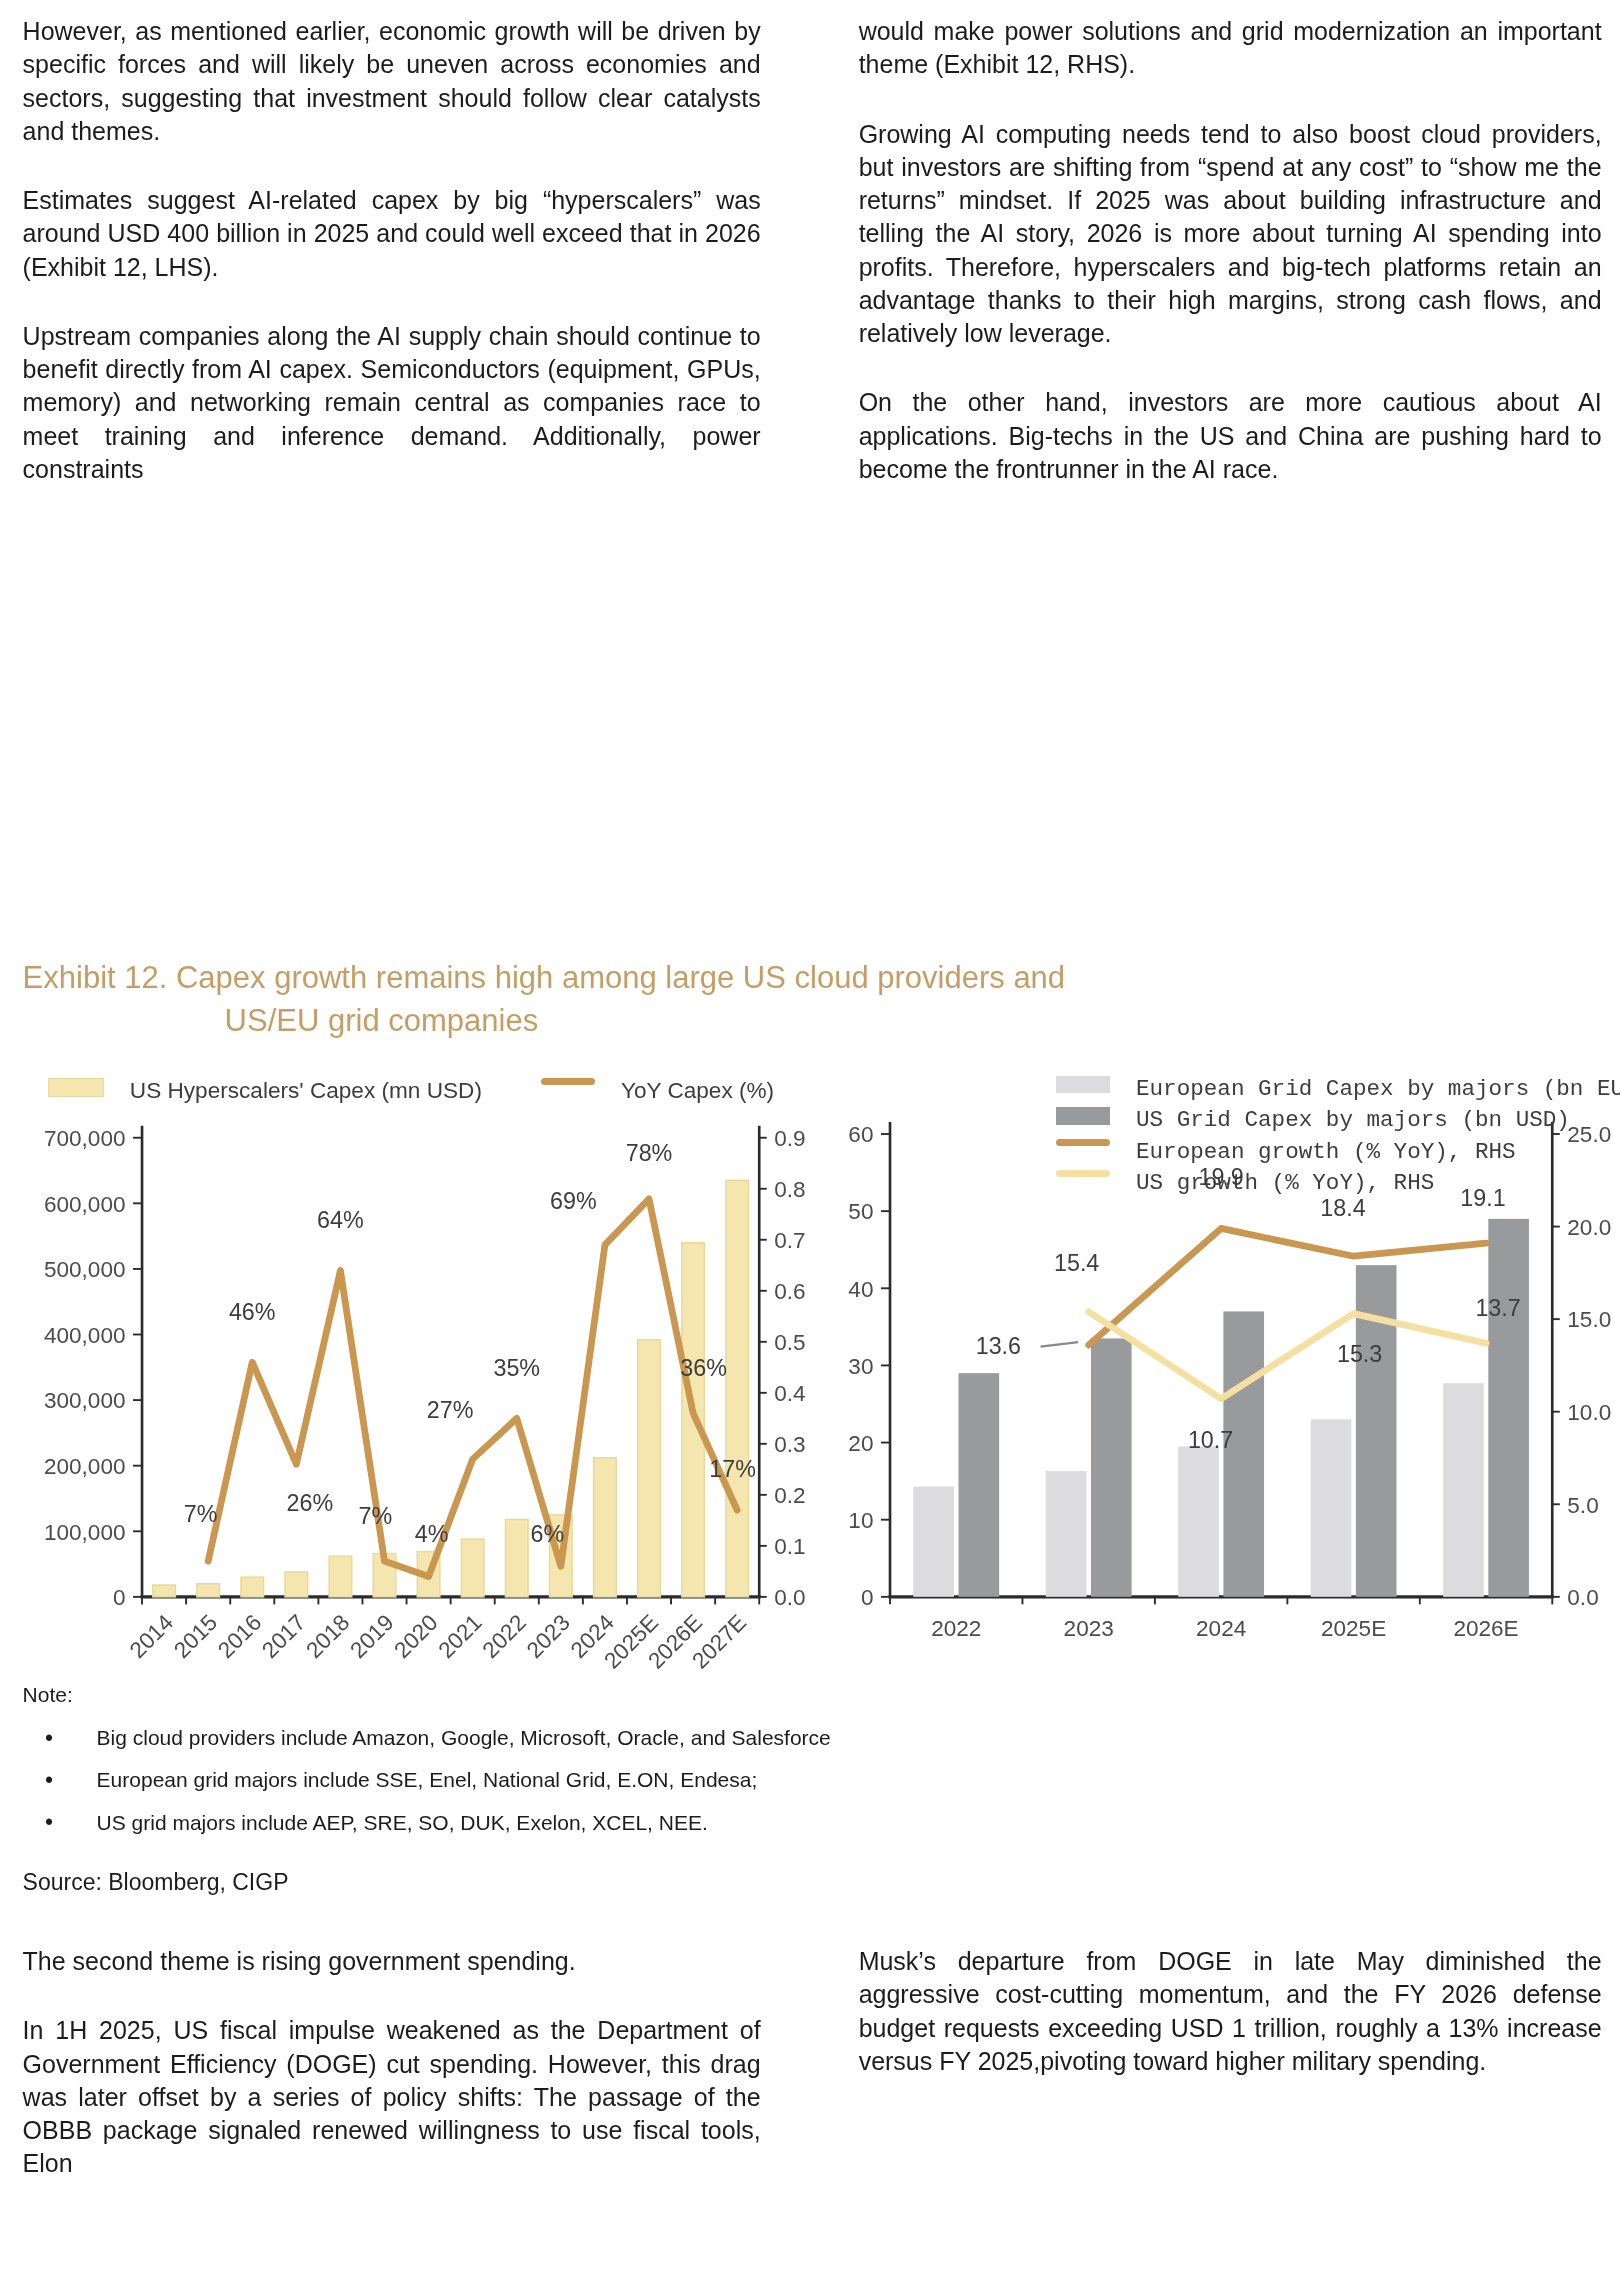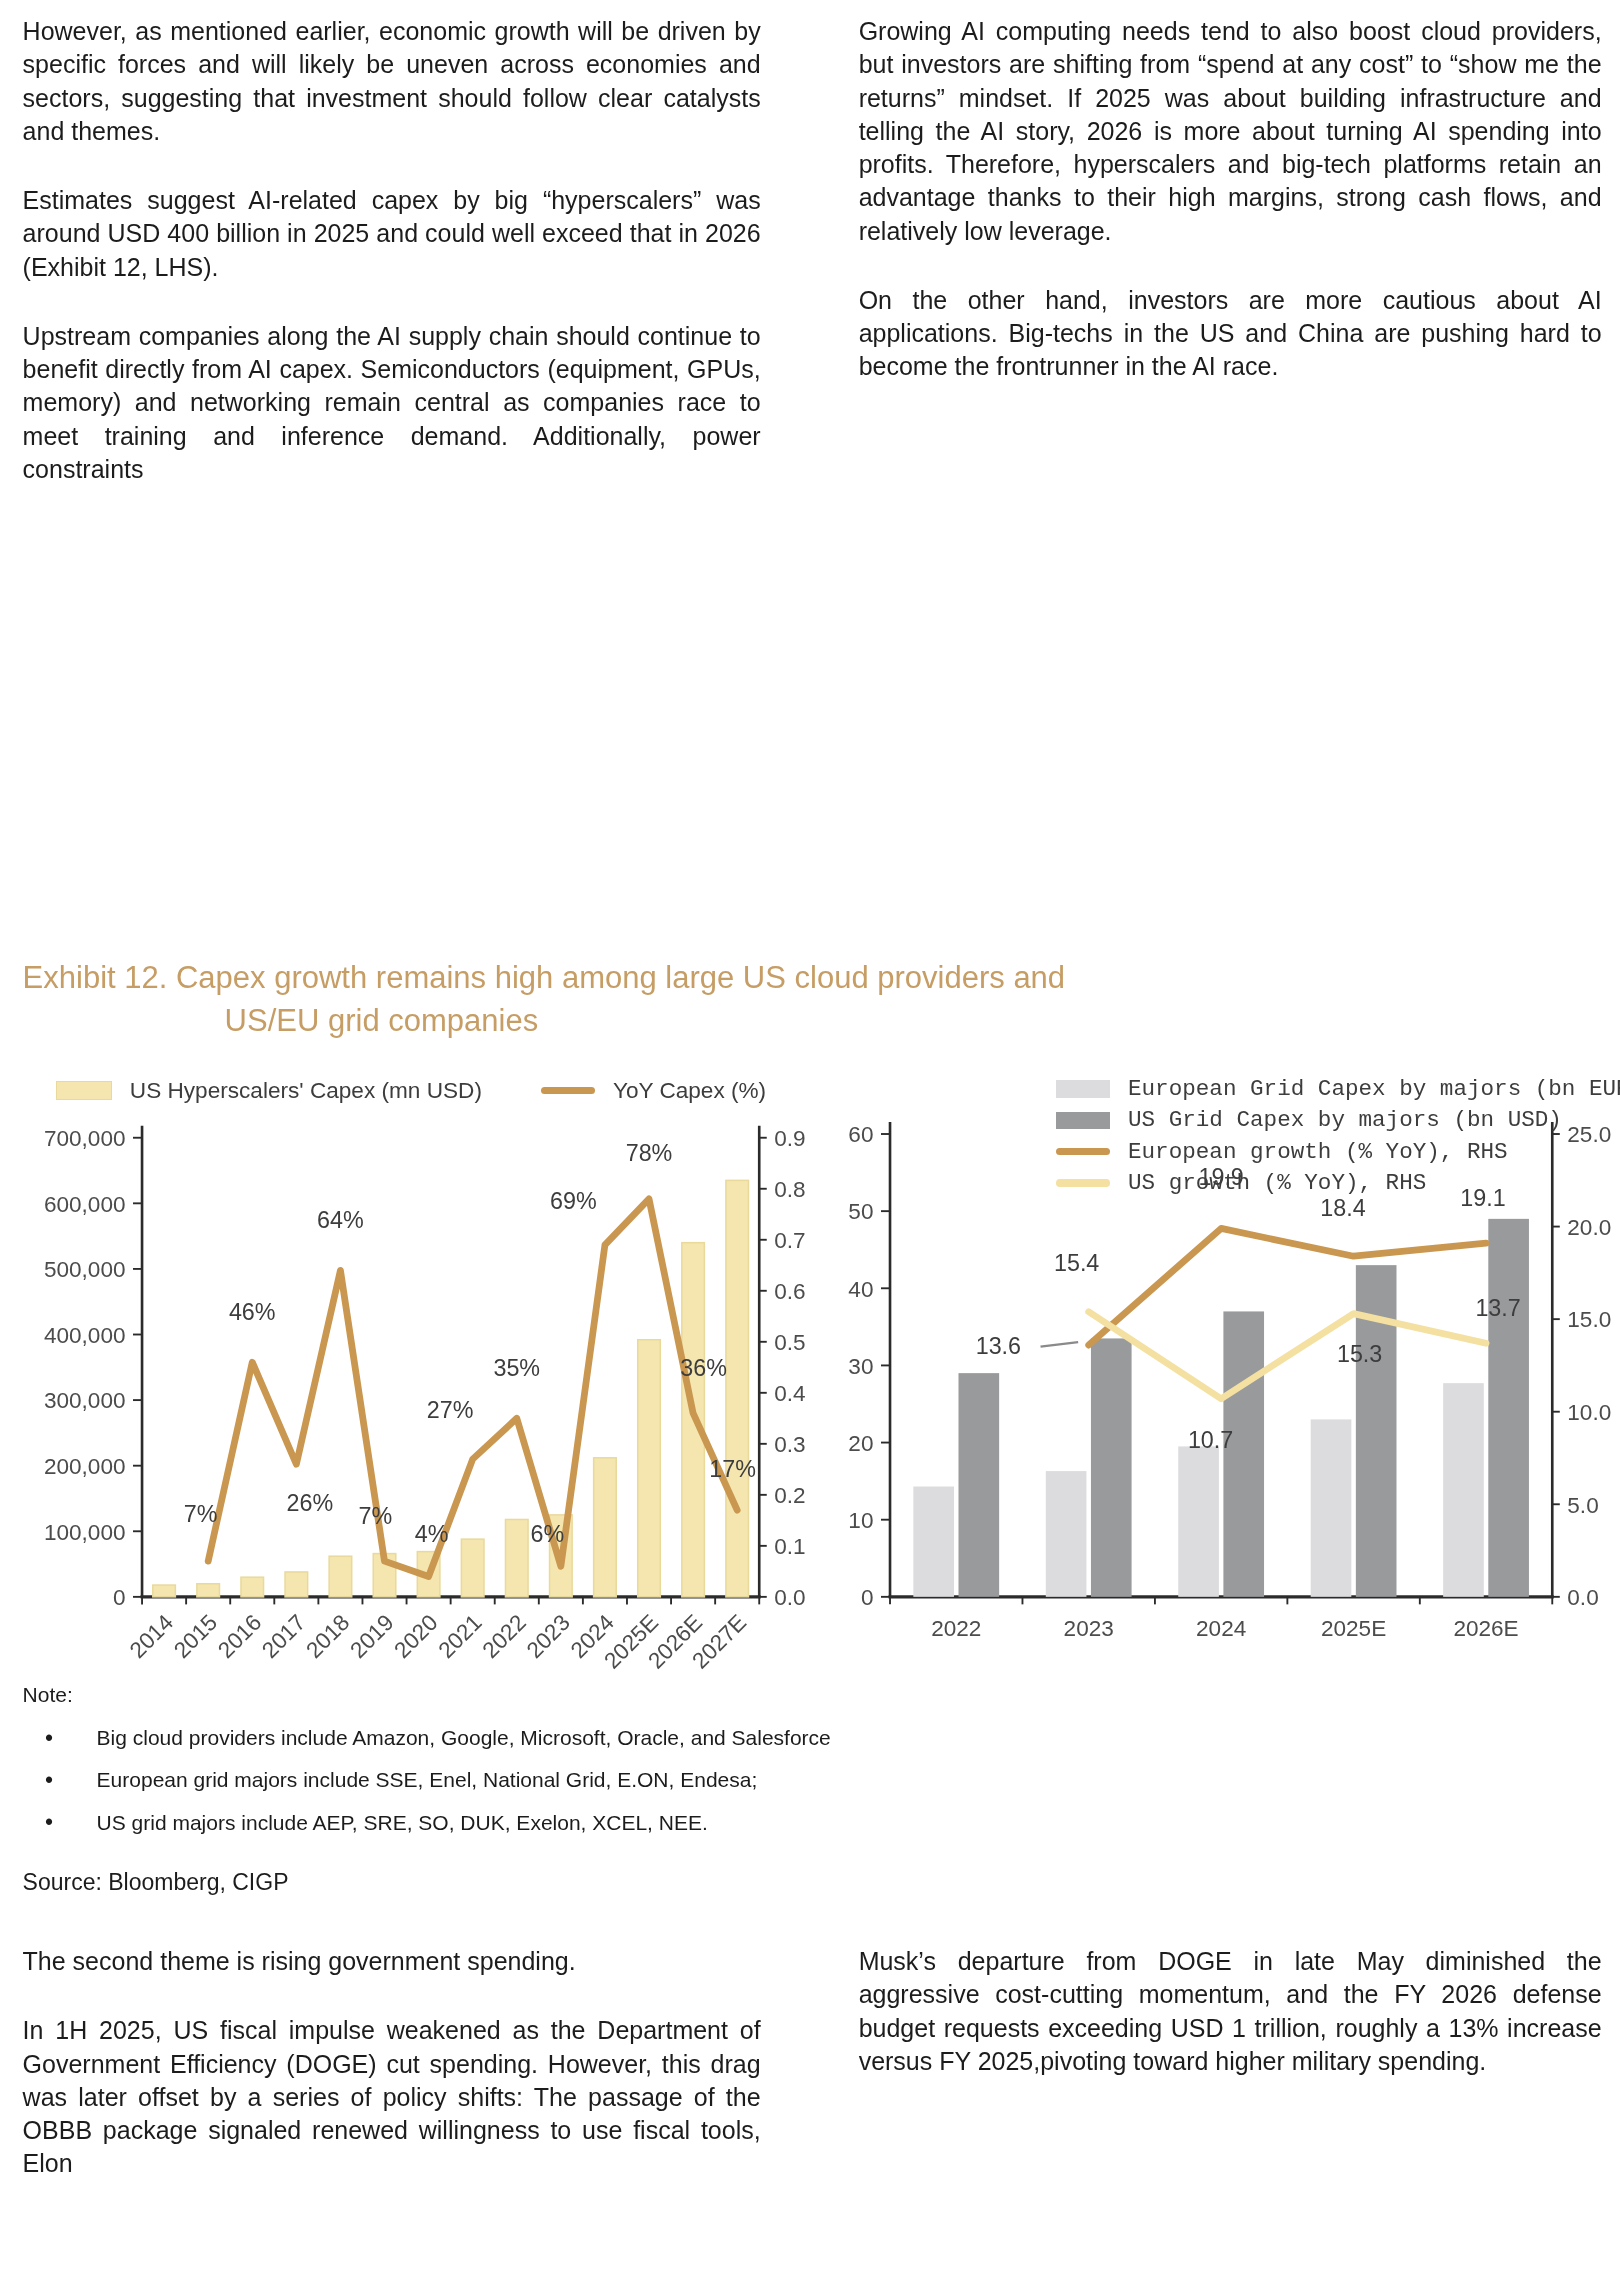--- a/index.html
+++ b/index.html
@@ -20,21 +20,21 @@
   
   .charts{position:absolute;left:0;top:1070px;width:1620px;height:636px;}
   .chart-box{position:absolute;top:0;}
   #chartL{left:13.5px;width:795px;height:636px;}
   #chartR{left:811px;width:809px;height:636px;}
   .chart-box svg{position:absolute;left:0;top:0;}
   svg text{font-family:"Liberation Sans",sans-serif;}
   .legend{position:absolute;display:flex;font-size:22.6px;color:#3d3d3d;}
   #legendL{top:7.5px;left:0;width:100%;justify-content:center;gap:59px;}
   #legendR{top:6px;left:245px;flex-direction:column;gap:5.3px;align-items:flex-start;font-family:Liberation Mono, monospace;}
-  .legend-item{display:flex;align-items:center;gap:18px;white-space:nowrap;}
+  .legend-item{display:flex;align-items:flex-start;gap:26px;white-space:nowrap;}
   .swatch{display:inline-block;flex:0 0 auto;}
   .swatch.bar{width:54px;height:17.3px;}
   .swatch.line{width:54px;height:7.5px;border-radius:3.8px;}
   
   .notes{position:absolute;left:22.6px;top:1683px;width:1550px;font-size:21px;color:#1c1c1c;}
   .notes .notes-label{margin:0 0 18px 0;}
   .notes ul{list-style:none;margin:12px;padding:0;}
   .notes li{position:relative;padding-left:62px;margin-bottom:16px;line-height:1.25;}
   .notes li::before{content:"\2022";position:absolute;left:10.5px;top:-1.5px;font-size:23px;}
   .source{position:absolute;left:22.6px;top:1869px;font-size:23px;color:#1c1c1c;}
@@ -44,20 +44,21 @@
 
 <div class="page">
 
   <div class="two-col" id="topText">
     <div class="col-a">
       <p>However, as mentioned earlier, economic growth will be driven by specific forces and will likely be uneven across economies and sectors, suggesting that investment should follow clear catalysts and themes.</p>
       <p>Estimates suggest AI-related capex by big “hyperscalers” was around USD 400 billion in 2025 and could well exceed that in 2026 (Exhibit 12, LHS).</p>
       <p>Upstream companies along the AI supply chain should continue to benefit directly from AI capex. Semiconductors (equipment, GPUs, memory) and networking remain central as companies race to meet training and inference demand. Additionally, power constraints</p>
     </div>
     <div class="col-b">
+      <p>would make power solutions and grid modernization an important theme (Exhibit 12, RHS).</p>
       <p>Growing AI computing needs tend to also boost cloud providers, but investors are shifting from “spend at any cost” to “show me the returns” mindset. If 2025 was about building infrastructure and telling the AI story, 2026 is more about turning AI spending into profits. Therefore, hyperscalers and big-tech platforms retain an advantage thanks to their high margins, strong cash flows, and relatively low leverage.</p>
       <p>On the other hand, investors are more cautious about AI applications. Big-techs in the US and China are pushing hard to become the frontrunner in the AI race.</p>
     </div>
   </div>
 
   <div class="exhibit-title" style="color: rgb(198, 157, 100);">
     <span class="line1">Exhibit 12. Capex growth remains high among large US cloud providers and</span>
     <span class="line2">US/EU grid companies</span>
   </div>
 

